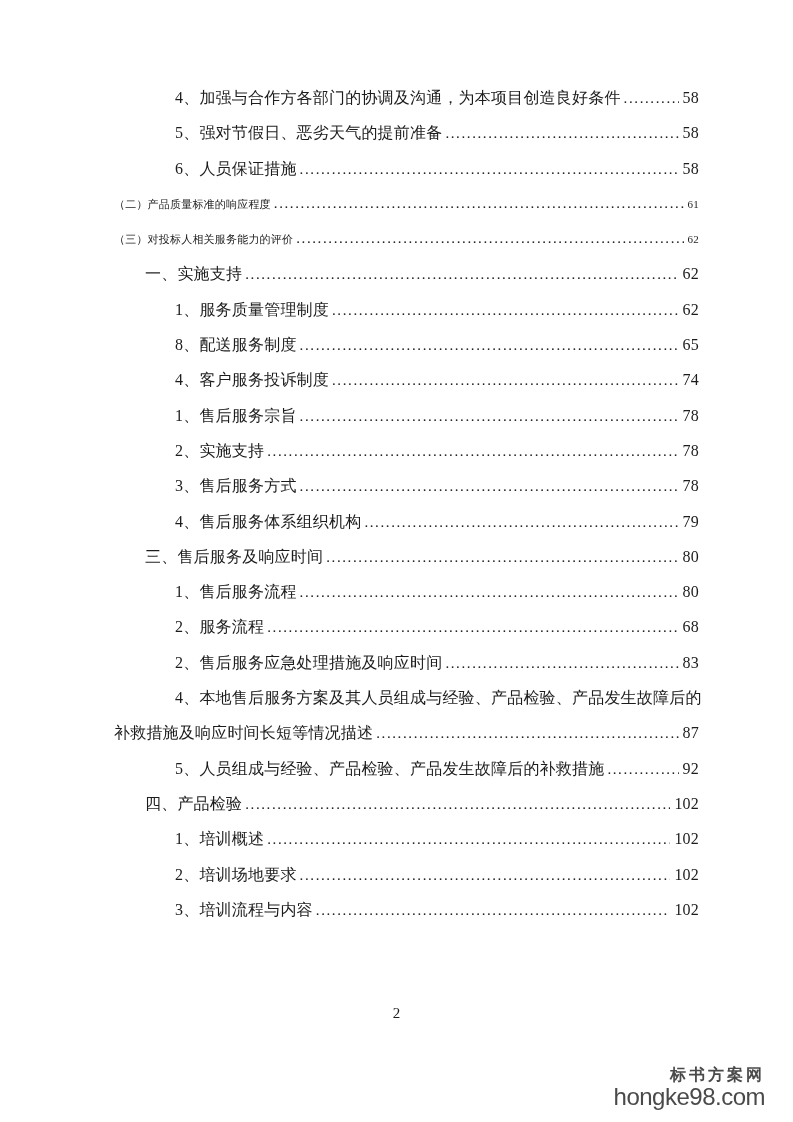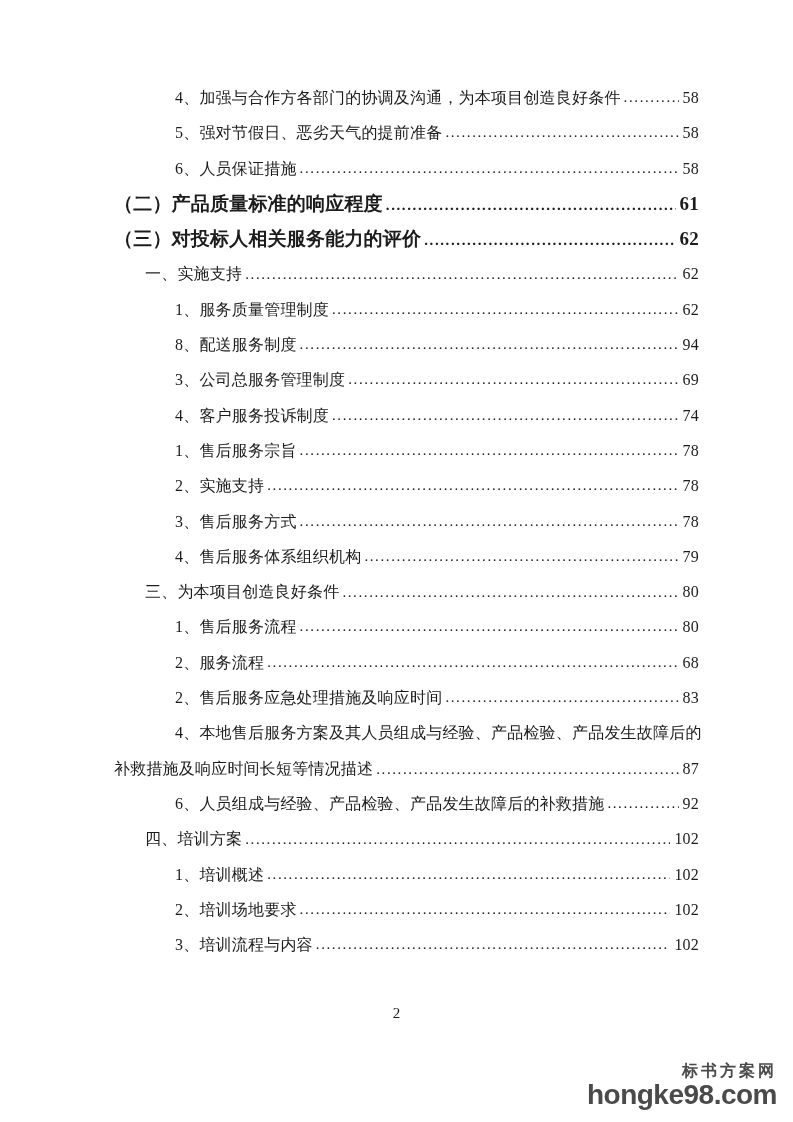--- a/index.html
+++ b/index.html
@@ -20,23 +20,23 @@
   }
   .row {
     display: flex;
     align-items: baseline;
     height: 35.3px;
     line-height: 35.3px;
     font-size: 16px;
     white-space: nowrap;
     letter-spacing: 0.2px;
   }
-  .row.bold { font-weight: bold; font-size: 19px; }
+  .row.bold { font-weight: normal; font-size: 11px; }
   .row.lvl2 { padding-left: 31px; }
-  .row.lvl3 { padding-left: 61px; align-items: flex-end; }
+  .row.lvl3 { padding-left: 61px; }
   .entry-text { flex: none; }
   .leader {
     flex: 1 1 auto;
     overflow: hidden;
     margin: 0 4px 0 3px;
     min-width: 0;
   }
   .leader::after {
     content: "......................................................................................................................................................................................";
     font-size: 15px;
@@ -50,34 +50,34 @@
     position: absolute;
     left: 0; top: 1005px;
     width: 100%;
     text-align: center;
     font-size: 15px;
     color: #1c1c1c;
   }
 
   .watermark {
     position: absolute;
-    right: 16px; bottom: 13px;
+    right: 28px; bottom: 13px;
     text-align: right;
     color: #4a4a4a;
     font-family: "Liberation Sans", "DejaVu Sans", sans-serif;
     line-height: 1.05;
   }
   .watermark .wm-cn {
     font-weight: bold;
     font-size: 16px;
     letter-spacing: 3px;
   }
   .watermark .wm-en {
-    font-weight: bold;
-    font-size: 28px;
+    font-weight: normal;
+    font-size: 24px;
     letter-spacing: -0.5px;
   }
 </style>
 </head>
 <body>
 
 <div class="page">
 
   <div class="toc">
       <div class="row lvl3">
@@ -111,26 +111,21 @@
       <span class="pgnum">62</span>
     </div>
       <div class="row lvl3">
       <span class="entry-text">1、服务质量管理制度</span>
       <span class="leader"></span>
       <span class="pgnum">62</span>
     </div>
       <div class="row lvl3">
       <span class="entry-text">8、配送服务制度</span>
       <span class="leader"></span>
-      <span class="pgnum">94</span>
-    </div>
-      <div class="row lvl3">
-      <span class="entry-text">3、公司总服务管理制度</span>
-      <span class="leader"></span>
-      <span class="pgnum">69</span>
+      <span class="pgnum">65</span>
     </div>
       <div class="row lvl3">
       <span class="entry-text">4、客户服务投诉制度</span>
       <span class="leader"></span>
       <span class="pgnum">74</span>
     </div>
       <div class="row lvl3">
       <span class="entry-text">1、售后服务宗旨</span>
       <span class="leader"></span>
       <span class="pgnum">78</span>
@@ -144,21 +139,21 @@
       <span class="entry-text">3、售后服务方式</span>
       <span class="leader"></span>
       <span class="pgnum">78</span>
     </div>
       <div class="row lvl3">
       <span class="entry-text">4、售后服务体系组织机构</span>
       <span class="leader"></span>
       <span class="pgnum">79</span>
     </div>
       <div class="row lvl2">
-      <span class="entry-text">三、为本项目创造良好条件</span>
+      <span class="entry-text">三、售后服务及响应时间</span>
       <span class="leader"></span>
       <span class="pgnum">80</span>
     </div>
       <div class="row lvl3">
       <span class="entry-text">1、售后服务流程</span>
       <span class="leader"></span>
       <span class="pgnum">80</span>
     </div>
       <div class="row lvl3">
       <span class="entry-text">2、服务流程</span>
@@ -174,26 +169,26 @@
       <span class="entry-text">4、本地售后服务方案及其人员组成与经验、产品检验、产品发生故障后的</span>
       <span class="leader"></span>
       <span class="pgnum"></span>
     </div>
       <div class="row lvl1">
       <span class="entry-text">补救措施及响应时间长短等情况描述</span>
       <span class="leader"></span>
       <span class="pgnum">87</span>
     </div>
       <div class="row lvl3">
-      <span class="entry-text">6、人员组成与经验、产品检验、产品发生故障后的补救措施</span>
+      <span class="entry-text">5、人员组成与经验、产品检验、产品发生故障后的补救措施</span>
       <span class="leader"></span>
       <span class="pgnum">92</span>
     </div>
       <div class="row lvl2">
-      <span class="entry-text">四、培训方案</span>
+      <span class="entry-text">四、产品检验</span>
       <span class="leader"></span>
       <span class="pgnum">102</span>
     </div>
       <div class="row lvl3">
       <span class="entry-text">1、培训概述</span>
       <span class="leader"></span>
       <span class="pgnum">102</span>
     </div>
       <div class="row lvl3">
       <span class="entry-text">2、培训场地要求</span>

